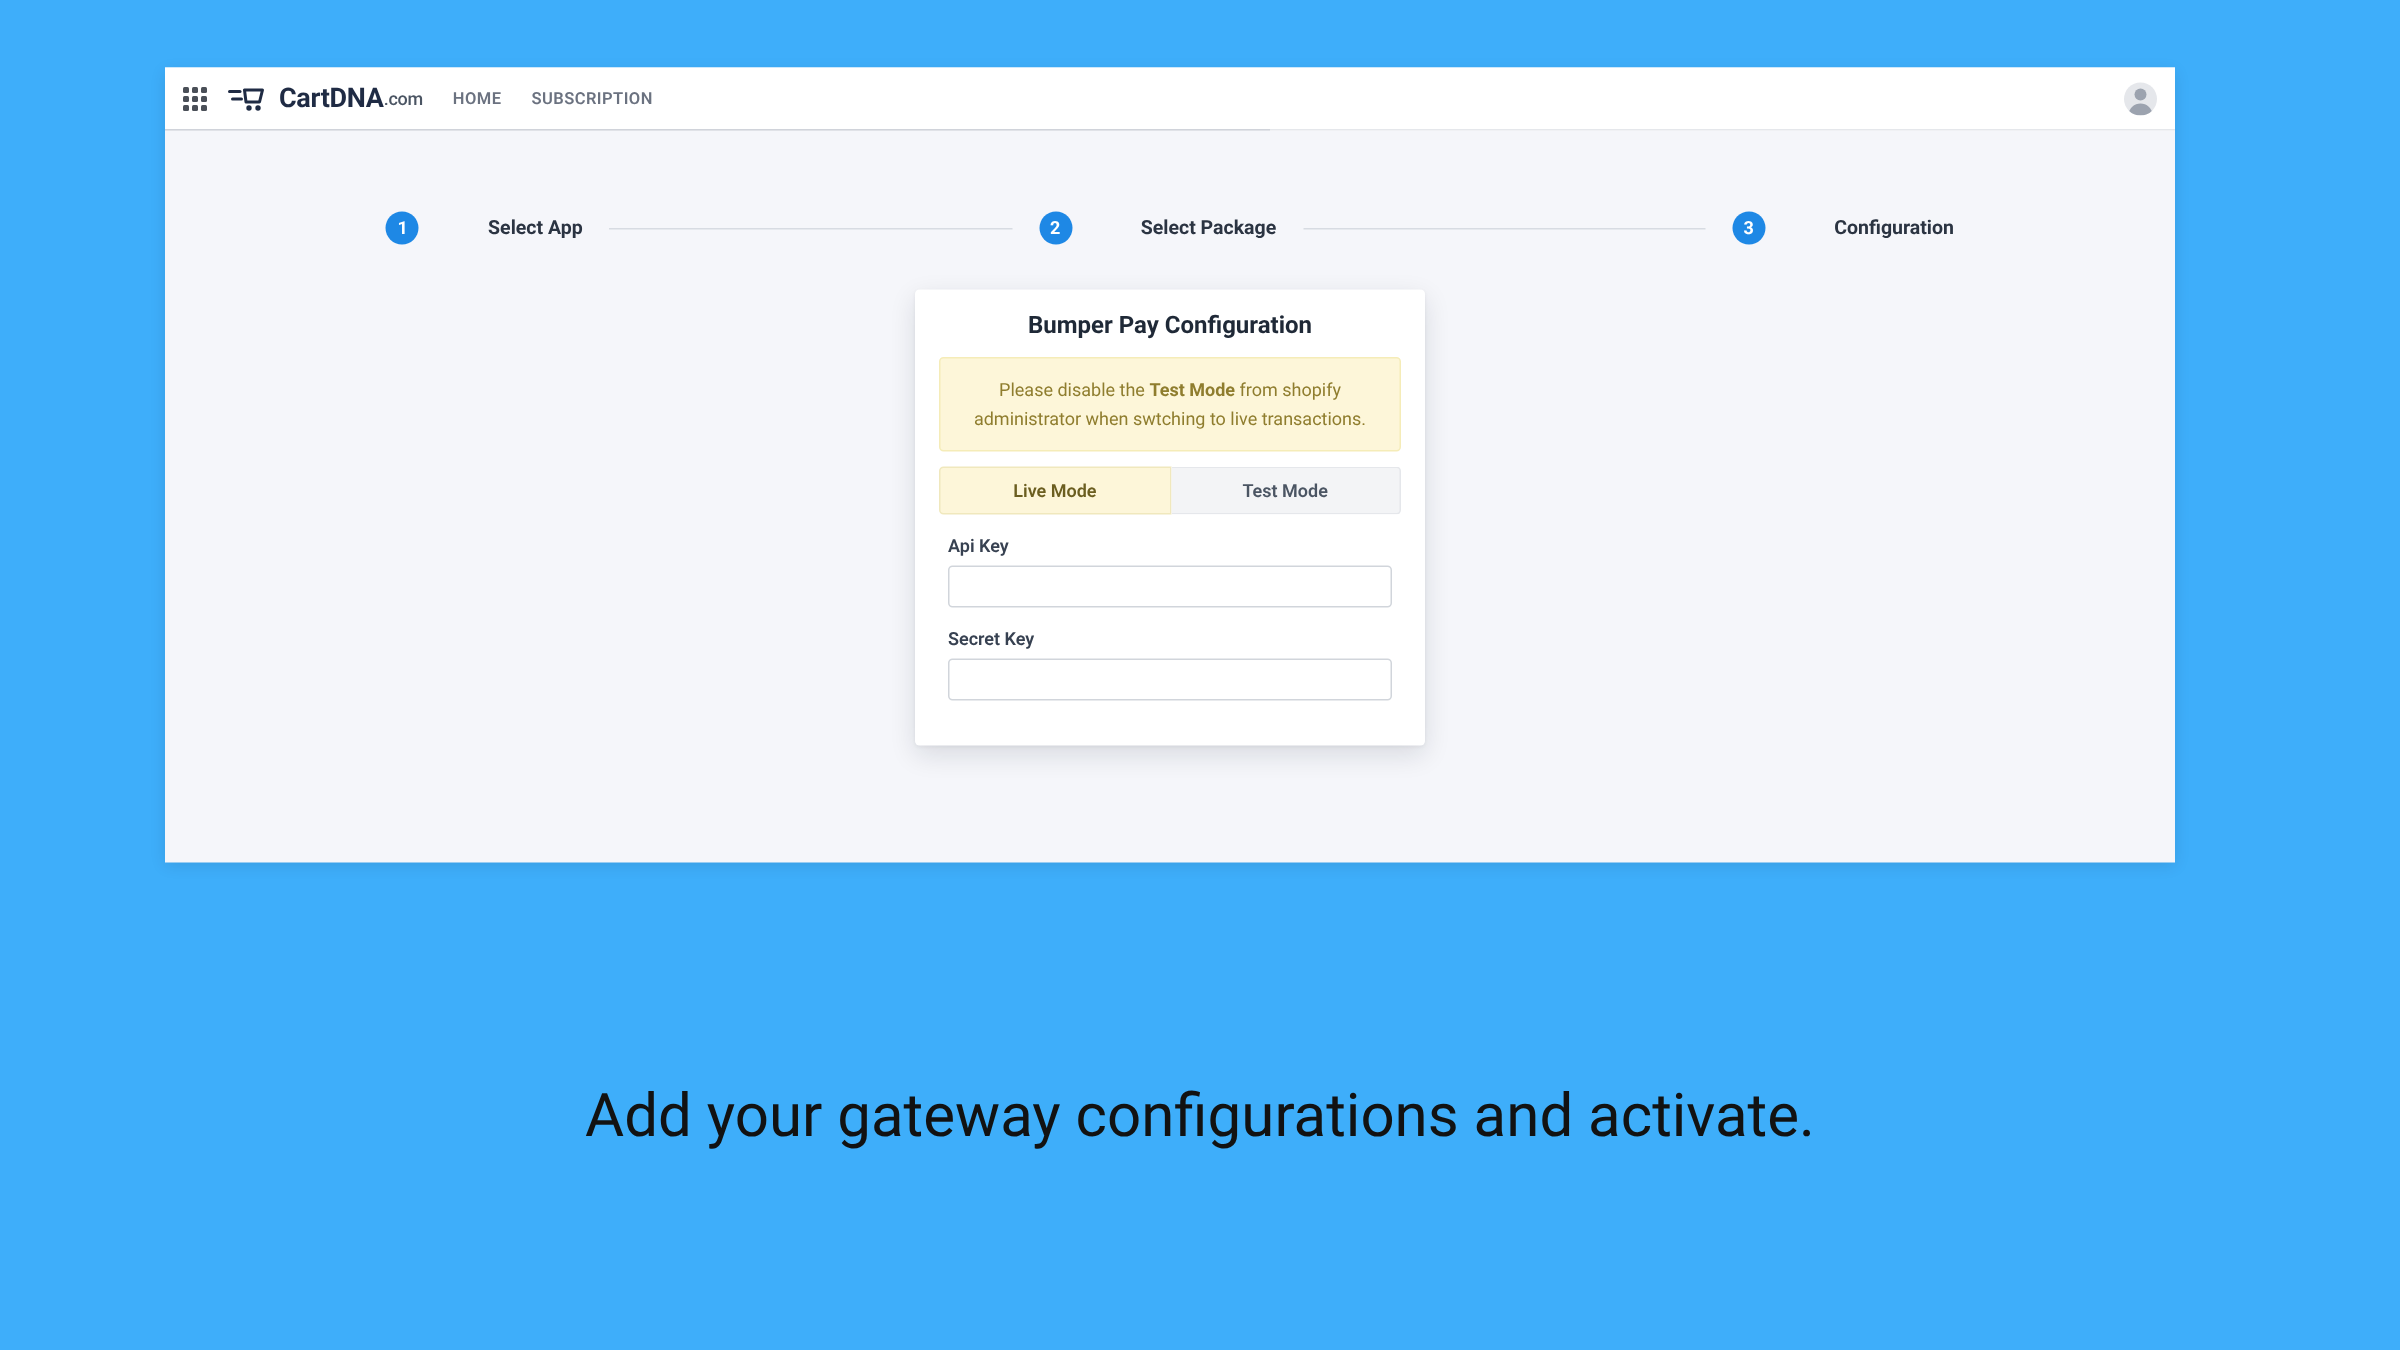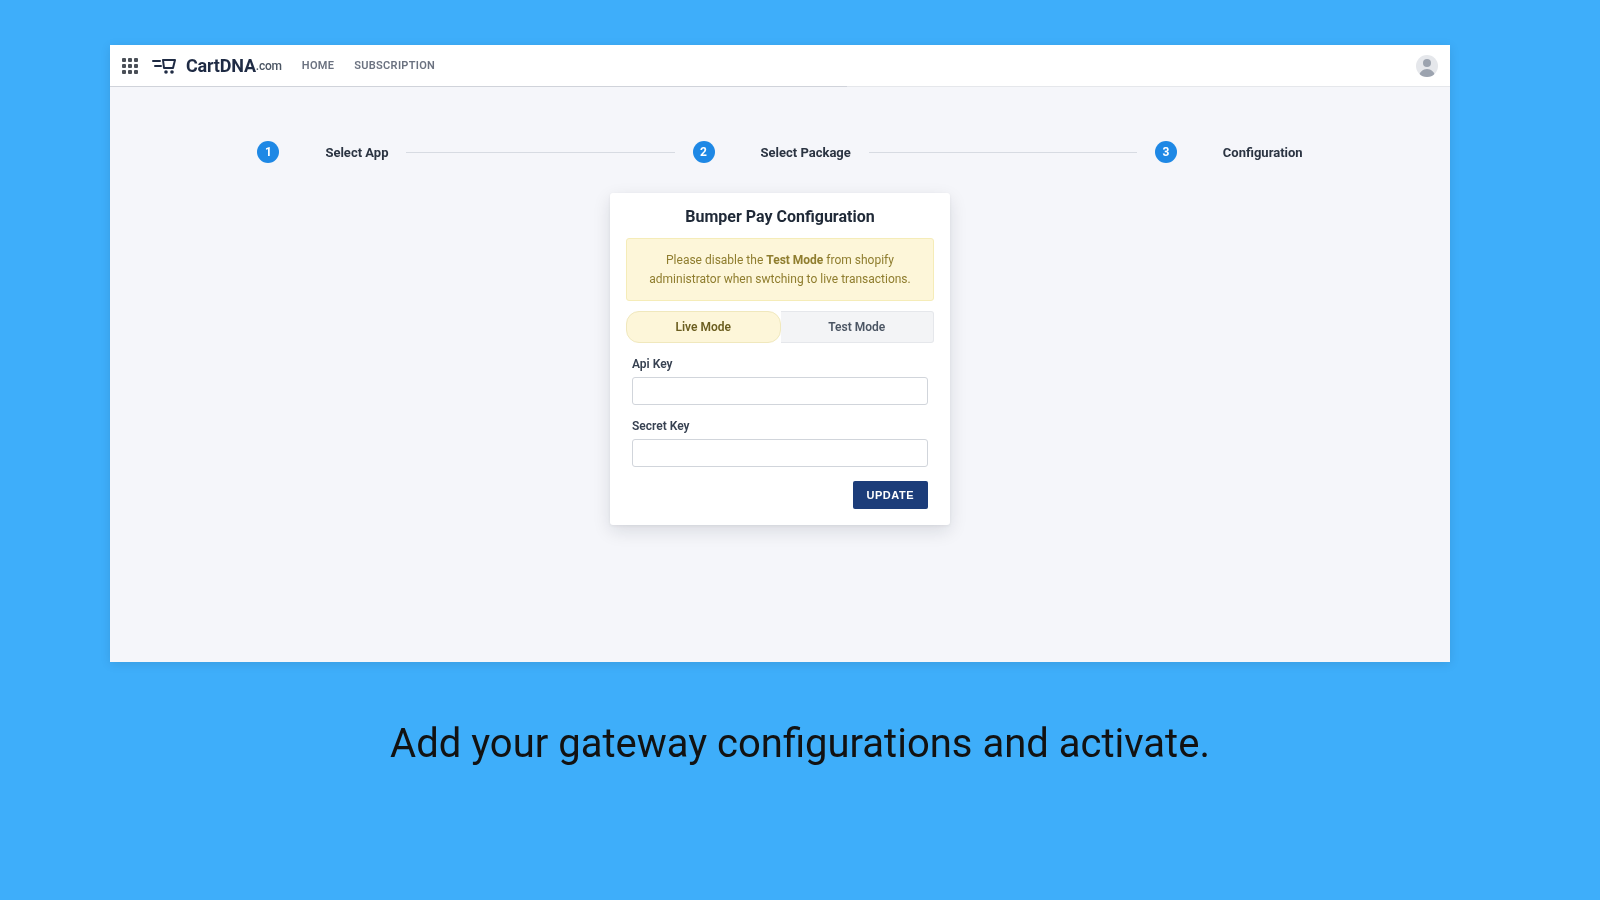--- a/index.html
+++ b/index.html
@@ -9,21 +9,21 @@
       width: 1600px;
       height: 900px;
       overflow: hidden;
       position: relative;
     }
     .app-window {
       position: absolute;
       top: 45px;
       left: 110px;
       width: 1340px;
-      height: 617px;
+      height: 530px;
       background: #f5f6fa;
       box-shadow: 0 2px 10px rgba(0,0,0,0.1);
     }
     .topbar {
       height: 42px;
       background: #ffffff;
       border-bottom: 1px solid #e5e7eb;
       display: flex;
       align-items: center;
       padding: 0 12px;
@@ -136,21 +136,21 @@
       border: 1px solid #e5e7eb;
       cursor: pointer;
       color: #4b5563;
       background: #f3f4f6;
     }
     .tab.active {
       background: #fdf6d9;
       border-color: #f0e8bd;
       color: #6b5e20;
     }
-    .tab:first-child { border-top-left-radius: 3px; border-bottom-left-radius: 3px; border-radius: 13px; }
+    .tab:first-child { border-top-left-radius: 3px; border-bottom-left-radius: 3px; }
     .tab:last-child { border-top-right-radius: 3px; border-bottom-right-radius: 3px; border-left: none; }
 
     .field { margin-bottom: 14px; padding: 0 6px; }
     .field label {
       display: block;
       font-size: 12px;
       font-weight: 600;
       color: #374151;
       margin-bottom: 6px;
     }
@@ -260,20 +260,17 @@
     <div class="field">
       <label>Api Key</label>
       <input type="text" value="" style="">
     </div>
 
     <div class="field">
       <label>Secret Key</label>
       <input type="text" value="" style="">
     </div>
 
-    <div class="actions">
-      <button class="btn-primary">UPDATE</button>
-    </div>
   </div>
 
 </div>
 
 <div class="caption">Add your gateway configurations and activate.</div>
 
 </body></html>

